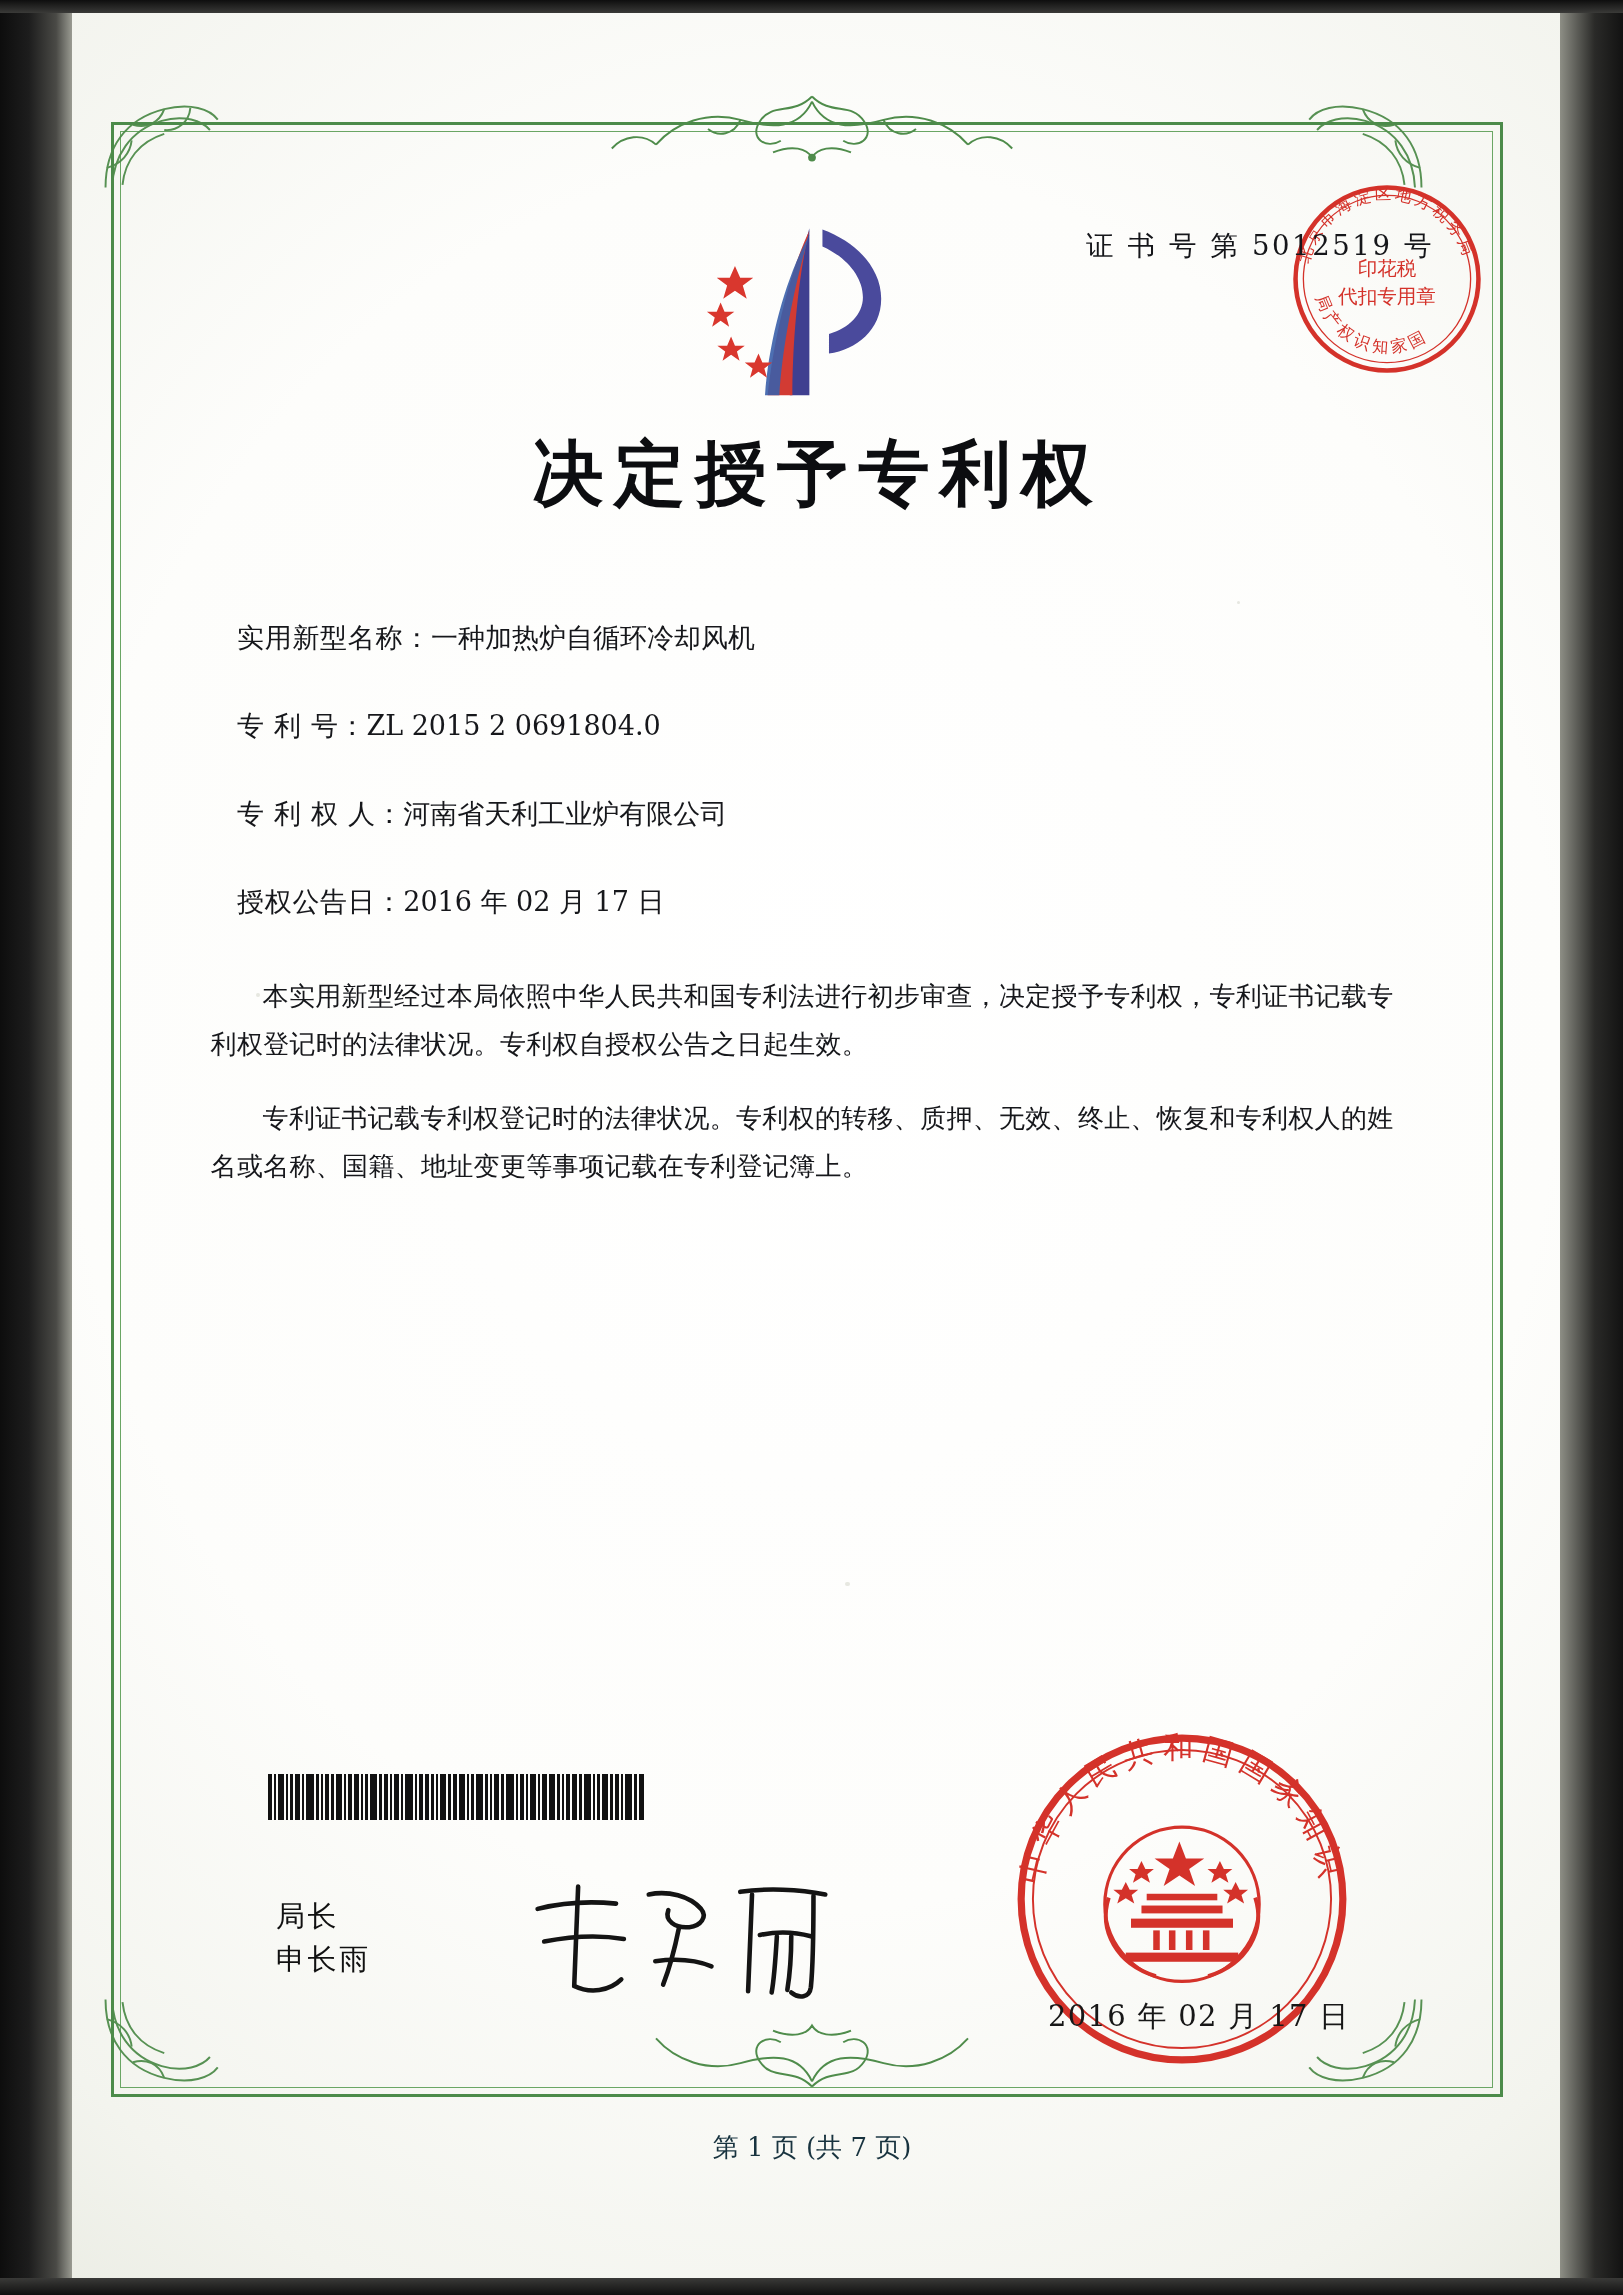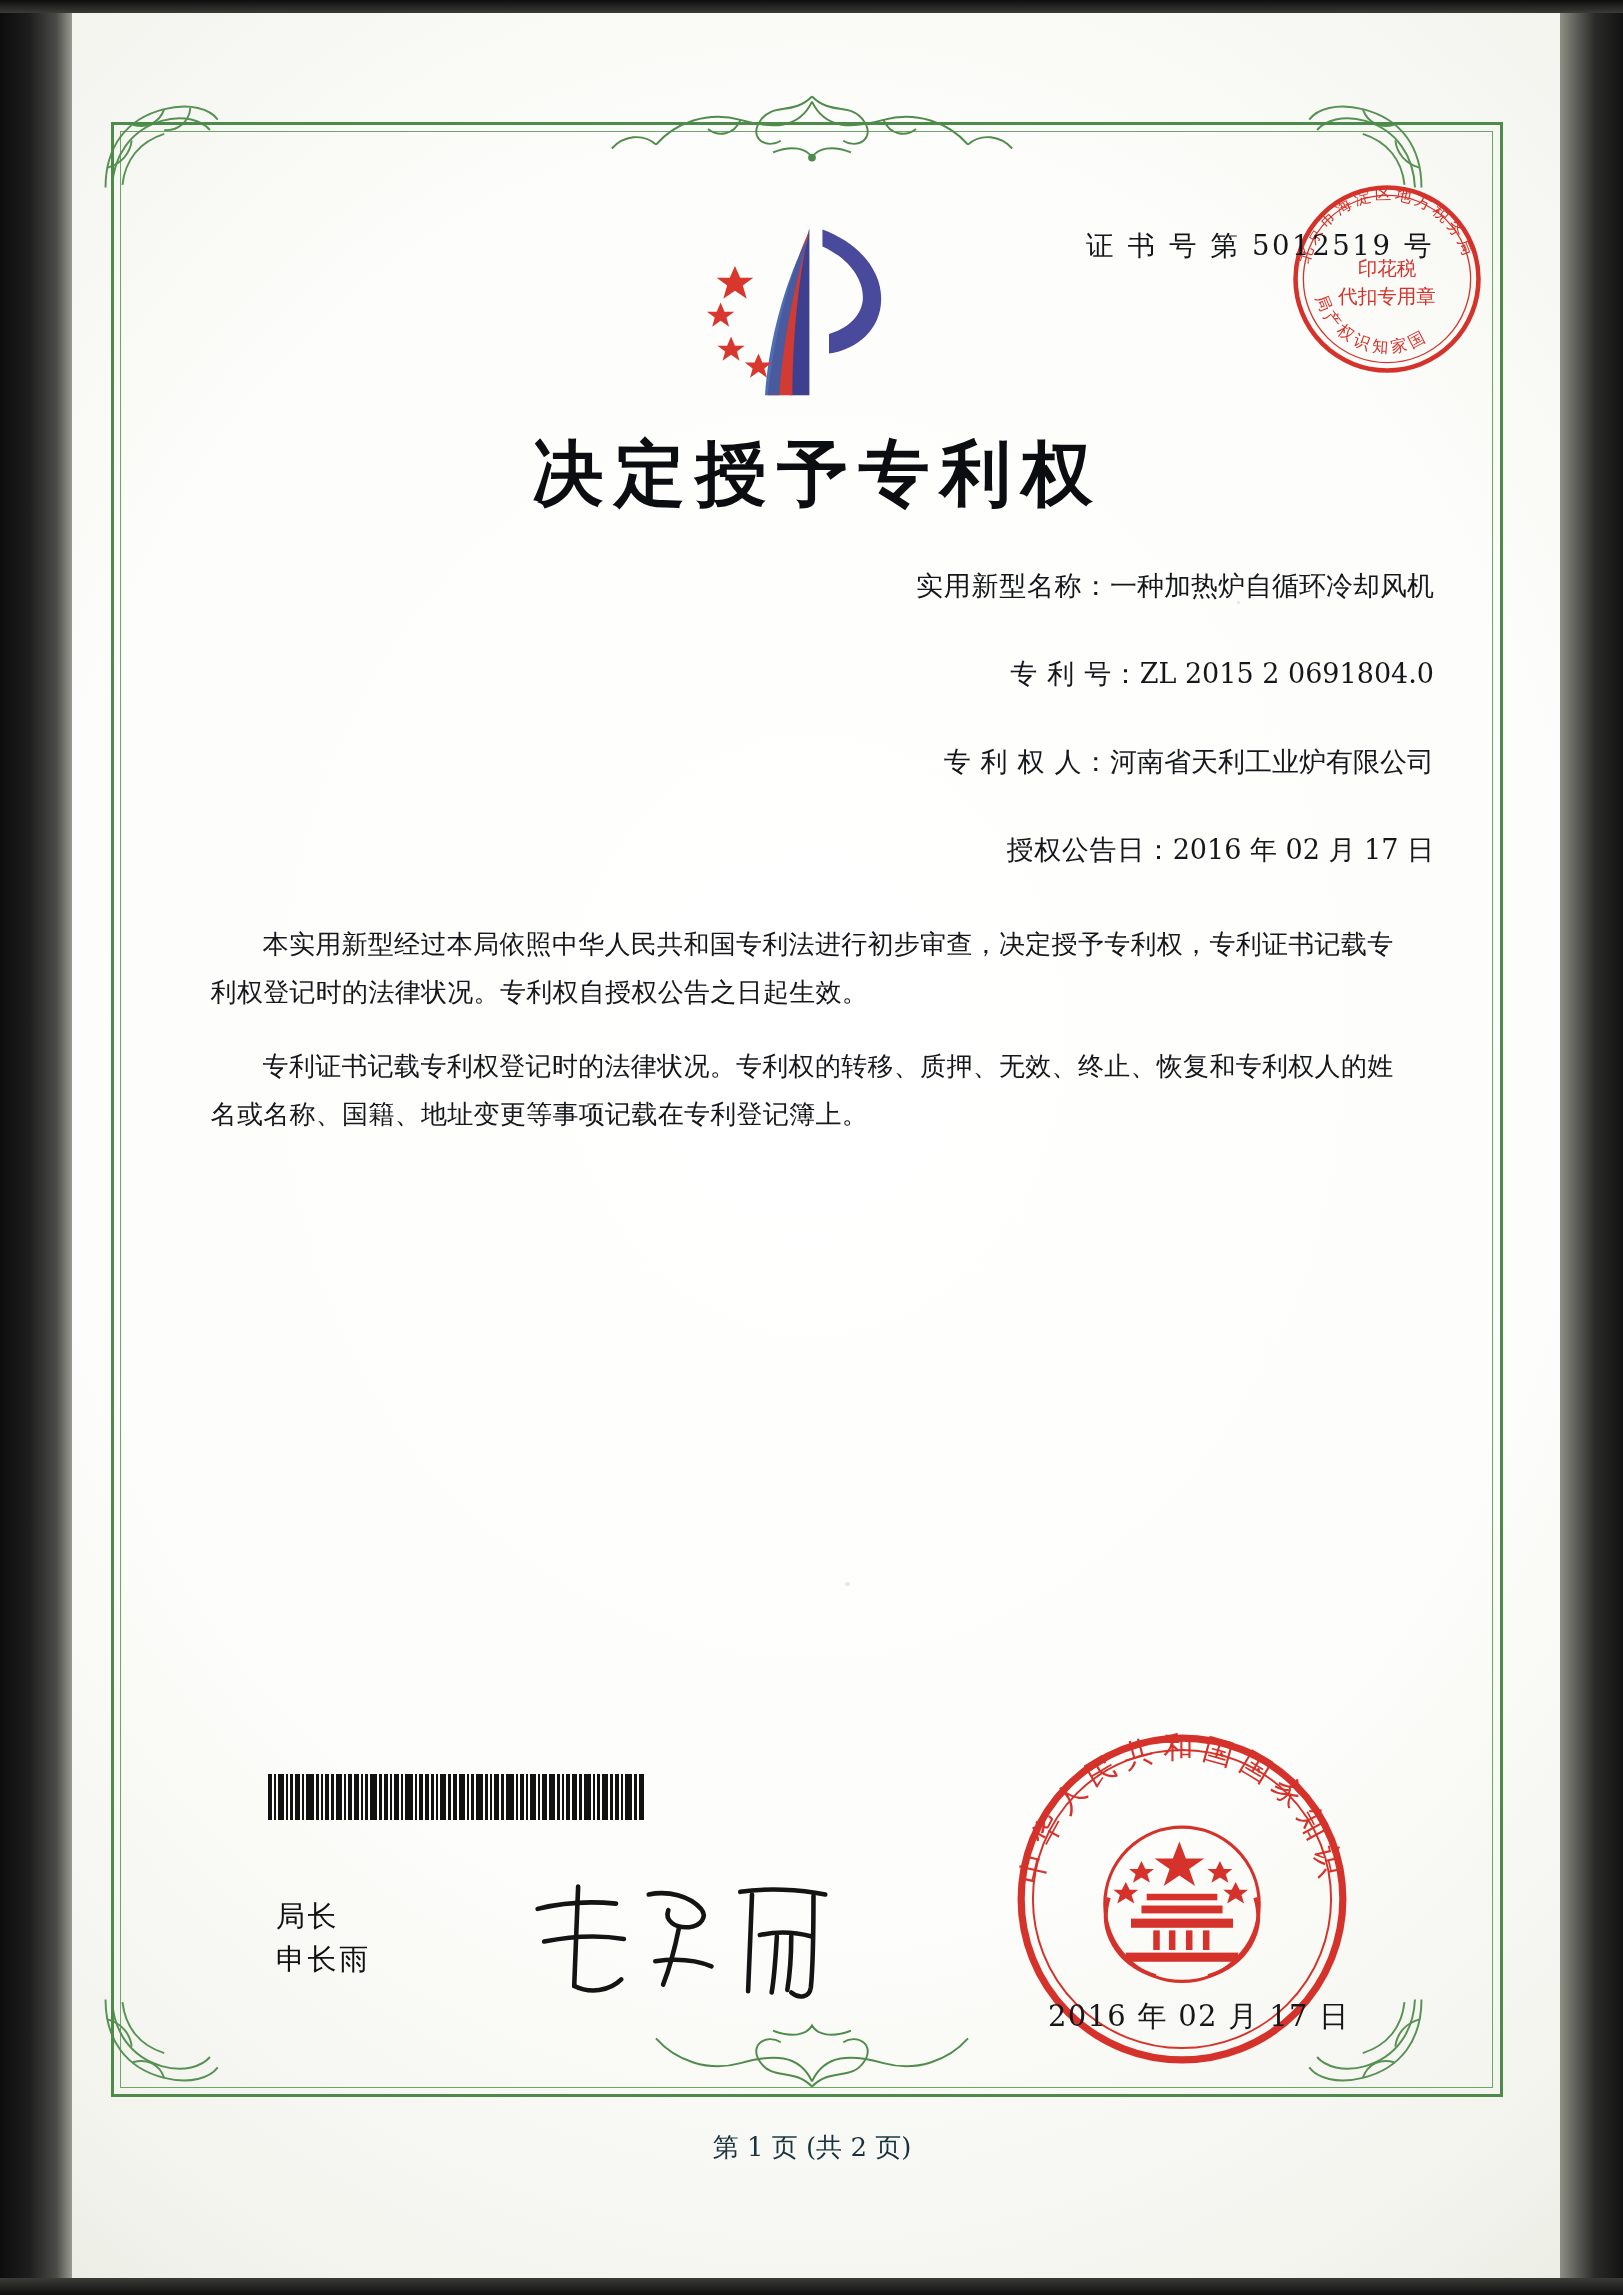--- a/index.html
+++ b/index.html
@@ -144,23 +144,22 @@
     text-align: center;
     font-size: 71px;
     font-weight: bold;
     letter-spacing: 10.5px;
     color: #0c0d10;
     font-family: "DejaVu Serif", serif;
     text-indent: 10.5px;
   }
 
   .fields {
-    margin-top: 46px;
+    margin-top: 98px;
     padding-left: 46px;
-    text-align: right;
   }
   .field-row {
     font-size: 27px;
     color: #16171b;
     margin-bottom: 52px;
     font-family: "DejaVu Serif", serif;
     white-space: nowrap;
   }
   .field-label { letter-spacing: 0.7px; }
 
@@ -503,20 +502,20 @@
       </g>
       <g fill="none" stroke="#d4322a" stroke-width="6">
         <path d="M-112 -10 C-128 40, -100 92, -40 110"></path>
         <path d="M112 -10 C128 40, 100 92, 40 110"></path>
       </g>
     </g>
   </svg>
 
   <div class="seal-date">2016 年 02 月 17 日</div>
 
-  <div class="footer">第 1 页 (共 2 页)</div>
+  <div class="footer">第 1 页 (共 7 页)</div>
 </div>
 
 <div class="spine"></div>
 <div class="right-edge"></div>
 <div class="top-edge"></div>
 <div class="bottom-edge"></div>
 
 
 </body></html>

